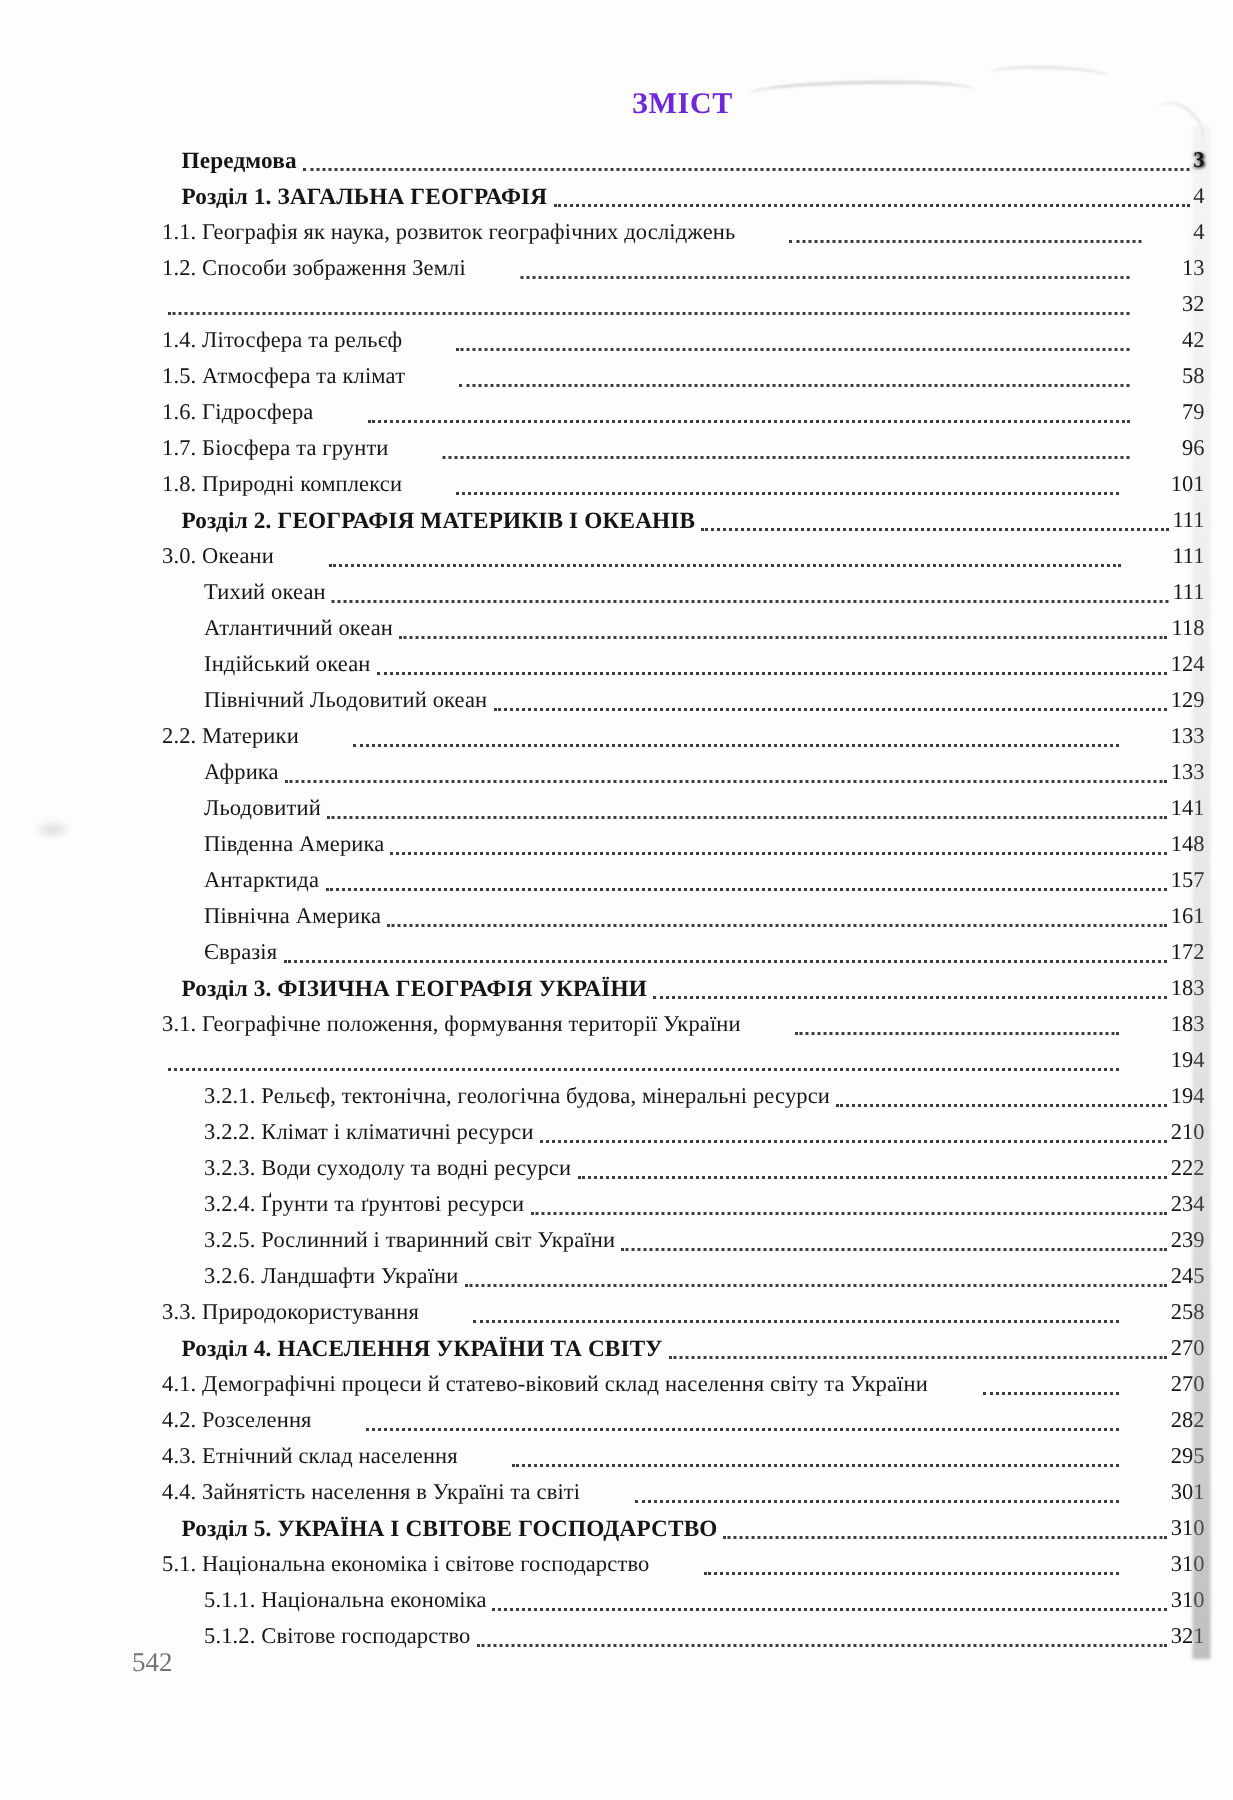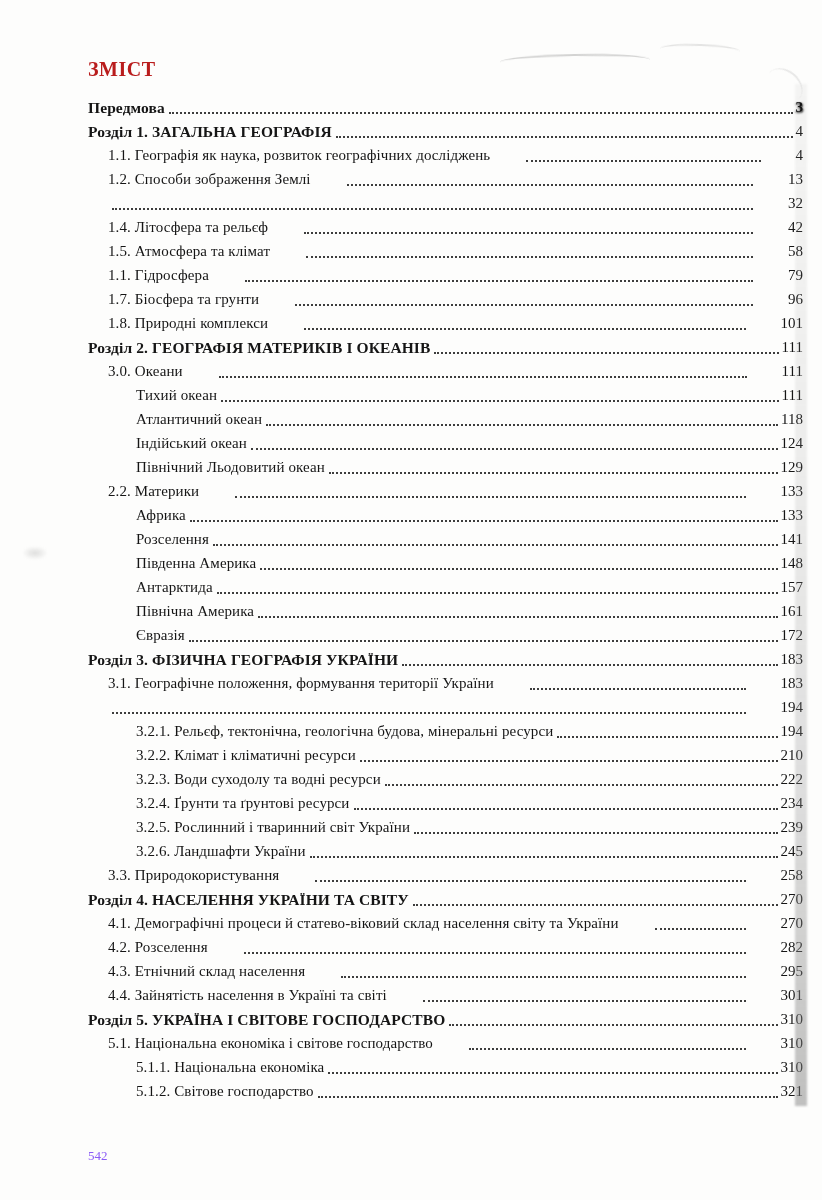--- a/index.html
+++ b/index.html
@@ -11,24 +11,25 @@
     background: #fdfdfc;
     font-family: "Liberation Serif", serif;
     color: #151515;
     overflow: hidden;
   }
   .title {
     margin: 0;
     padding-top: 58px;
     width: 734px;         
     margin-left: 88px;
+    text-align: center;
     font-size: 20px;
     font-weight: 700;
     letter-spacing: 0.5px;
-    color: #b91c1c;
+    color: #6d28d9;
   }
   .toc {
     list-style: none;
     margin: 14px 19px 0 88px;
     padding: 0;
   }
   .row {
     display: flex;
     align-items: flex-end;
     height: 24px;
@@ -37,35 +38,35 @@
   }
   .row .label { line-height: 23px; letter-spacing: 0.1px; }
   .row .leader {
     flex: 1;
     height: 0;
     margin: 0 3px 5px 4px;
     border-bottom: 2px dotted #3d3d3d;
     min-width: 12px;
   }
   .row .pagenum { line-height: 23px; font-size: 15px; }
-  .lvl0 { padding-left: 0; }
+  .lvl0 { padding-left: 0; margin-left: 33px; }
   .lvl1 { padding-left: 20px; gap: 32px; }
   .lvl2 { padding-left: 48px; }
   .bold .label { font-weight: 700; font-size: 15.5px; }
   .smudged .pagenum {
     font-weight: 700;
     filter: blur(0.5px);
     text-shadow: 1px 1px 2px rgba(20,20,20,0.85), -1px 1px 2px rgba(40,40,40,0.5);
   }
   .footer-num {
     position: absolute;
     left: 88px;
-    top: 1148px;
-    font-size: 13px;
-    color: #8b5cf6;
+    top: 1098px;
+    font-size: 18px;
+    color: #737373;
   }
   
   .band-right {
     position: absolute;
     left: 795px;
     top: 84px;
     width: 12px;
     height: 1022px;
     background: linear-gradient(180deg,
       rgba(165,165,165,0.10) 0%,
@@ -135,21 +136,21 @@
     <span class="label">1.4. Літосфера та рельєф</span>
     <span class="leader"></span>
     <span class="pagenum">42</span>
   </li>
       <li class="row lvl1">
     <span class="label">1.5. Атмосфера та клімат</span>
     <span class="leader"></span>
     <span class="pagenum">58</span>
   </li>
       <li class="row lvl1">
-    <span class="label">1.1. Гідросфера</span>
+    <span class="label">1.6. Гідросфера</span>
     <span class="leader"></span>
     <span class="pagenum">79</span>
   </li>
       <li class="row lvl1">
     <span class="label">1.7. Біосфера та грунти</span>
     <span class="leader"></span>
     <span class="pagenum">96</span>
   </li>
       <li class="row lvl1">
     <span class="label">1.8. Природні комплекси</span>
@@ -190,21 +191,21 @@
     <span class="label">2.2. Материки</span>
     <span class="leader"></span>
     <span class="pagenum">133</span>
   </li>
       <li class="row lvl2">
     <span class="label">Африка</span>
     <span class="leader"></span>
     <span class="pagenum">133</span>
   </li>
       <li class="row lvl2">
-    <span class="label">Розселення</span>
+    <span class="label">Льодовитий</span>
     <span class="leader"></span>
     <span class="pagenum">141</span>
   </li>
       <li class="row lvl2">
     <span class="label">Південна Америка</span>
     <span class="leader"></span>
     <span class="pagenum">148</span>
   </li>
       <li class="row lvl2">
     <span class="label">Антарктида</span>

